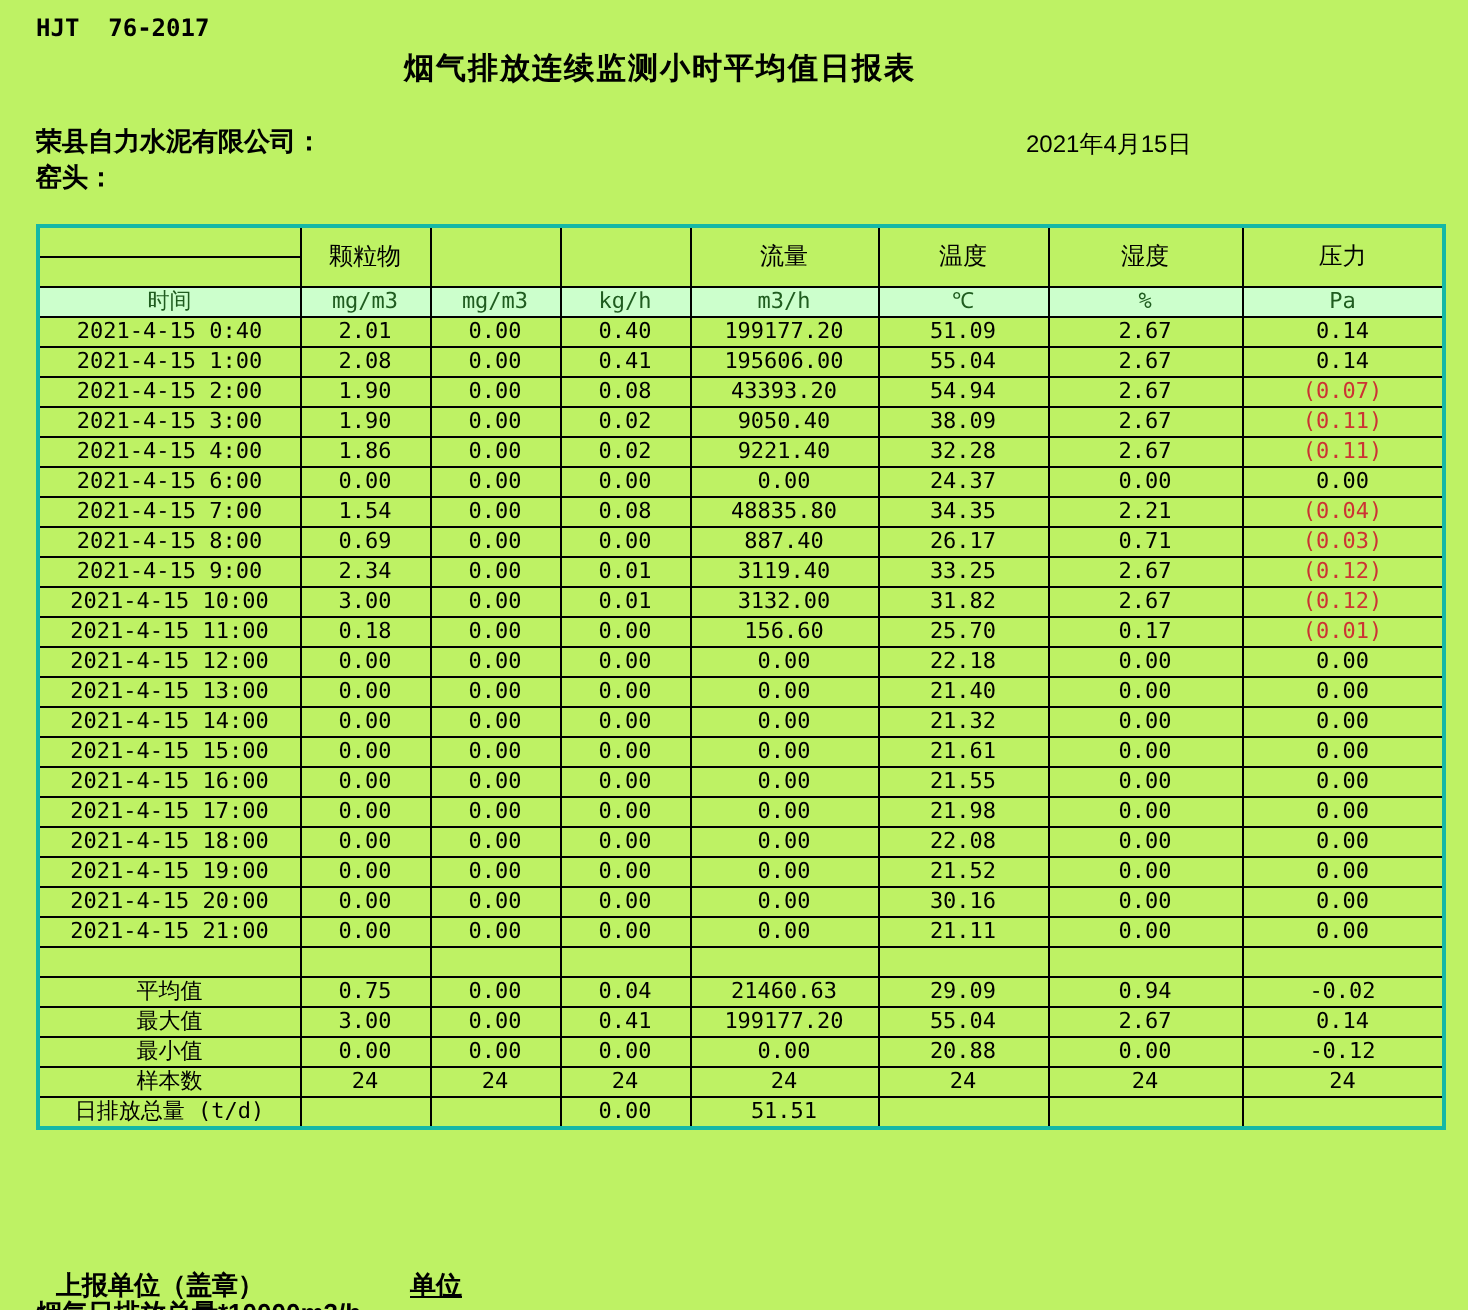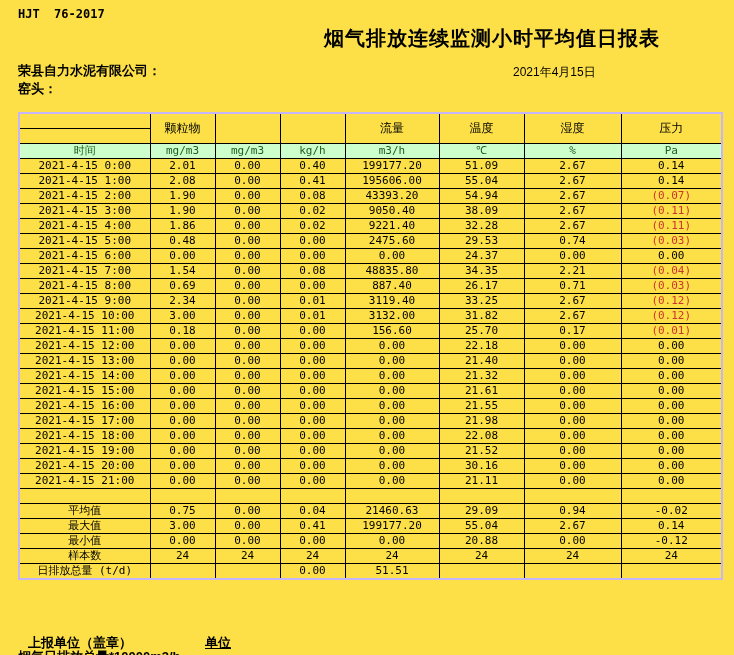--- a/index.html
+++ b/index.html
@@ -1,34 +1,34 @@
 <!DOCTYPE html>
 <html><head>
 <meta charset="utf-8">
 <style>
   html,body{margin:0;padding:0;background:#fff;}
   .page{
-    position:relative;width:734px;height:655px;background:#fde047;
+    position:relative;width:734px;height:655px;background:#bef264;
     font-family:"Liberation Sans",sans-serif;color:#000;overflow:hidden;
   }
   .doc-code{
     position:absolute;left:18px;top:7px;font-weight:bold;font-size:12px;
     white-space:pre;font-family:"DejaVu Sans Mono","Liberation Sans",sans-serif;
   }
   .title{
-    position:absolute;left:0;top:25px;width:660px;text-align:right;
-    font-weight:bold;font-size:20px;letter-spacing:1px;
+    position:absolute;left:0;top:25px;width:660px;text-align:center;
+    font-weight:bold;font-size:15px;letter-spacing:1px;
   }
   .company{position:absolute;left:18px;top:62px;font-weight:bold;font-size:13px;}
   .report-date{position:absolute;left:513px;top:64px;font-size:12px;}
   .kiln{position:absolute;left:18px;top:80px;font-weight:bold;font-size:13px;}
 
   table.report{
     position:absolute;left:18px;top:112px;border-collapse:collapse;
-    table-layout:fixed;width:703px;border:2px solid #c4b5fd;
+    table-layout:fixed;width:703px;border:2px solid #14b8a6;
   }
   table.report td{
     border:1px solid #000;height:14px;line-height:14px;padding:0;
     font-size:11px;text-align:center;white-space:nowrap;overflow:hidden;
     font-family:"DejaVu Sans Mono","Liberation Sans",sans-serif;
   }
   tr.group-row td{height:29px;line-height:29px;font-size:12px;vertical-align:middle;}
   tr.group-row td.corner{vertical-align:top;line-height:normal;}
   .split-top{height:14px;border-bottom:1px solid #000;}
   tr.unit-row td{background:#ccffcc;color:#1f5c1f;}
@@ -80,21 +80,21 @@
           <td class="label-cell">时间</td>
           <td>mg/m3</td>
           <td>mg/m3</td>
           <td>kg/h</td>
           <td>m3/h</td>
           <td>℃</td>
           <td>%</td>
           <td>Pa</td>
         </tr>
         <tr class="data-row">
-          <td>2021-4-15 0:00</td>
+          <td>2021-4-15 0:40</td>
           <td>2.01</td>
           <td>0.00</td>
           <td>0.40</td>
           <td>199177.20</td>
           <td>51.09</td>
           <td>2.67</td>
           <td>0.14</td>
         </tr>
         <tr class="data-row">
           <td>2021-4-15 1:00</td>
@@ -128,30 +128,20 @@
         </tr>
         <tr class="data-row">
           <td>2021-4-15 4:00</td>
           <td>1.86</td>
           <td>0.00</td>
           <td>0.02</td>
           <td>9221.40</td>
           <td>32.28</td>
           <td>2.67</td>
           <td class="neg">(0.11)</td>
-        </tr>
-        <tr class="data-row">
-          <td>2021-4-15 5:00</td>
-          <td>0.48</td>
-          <td>0.00</td>
-          <td>0.00</td>
-          <td>2475.60</td>
-          <td>29.53</td>
-          <td>0.74</td>
-          <td class="neg">(0.03)</td>
         </tr>
         <tr class="data-row">
           <td>2021-4-15 6:00</td>
           <td>0.00</td>
           <td>0.00</td>
           <td>0.00</td>
           <td>0.00</td>
           <td>24.37</td>
           <td>0.00</td>
           <td>0.00</td>

